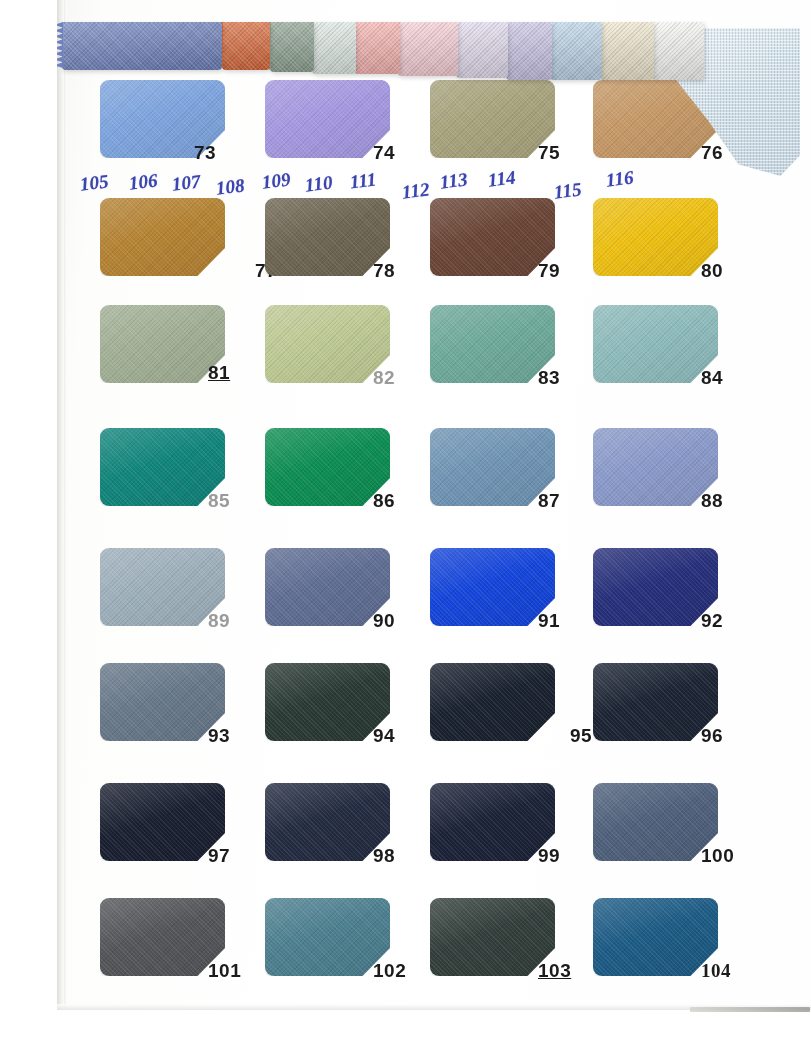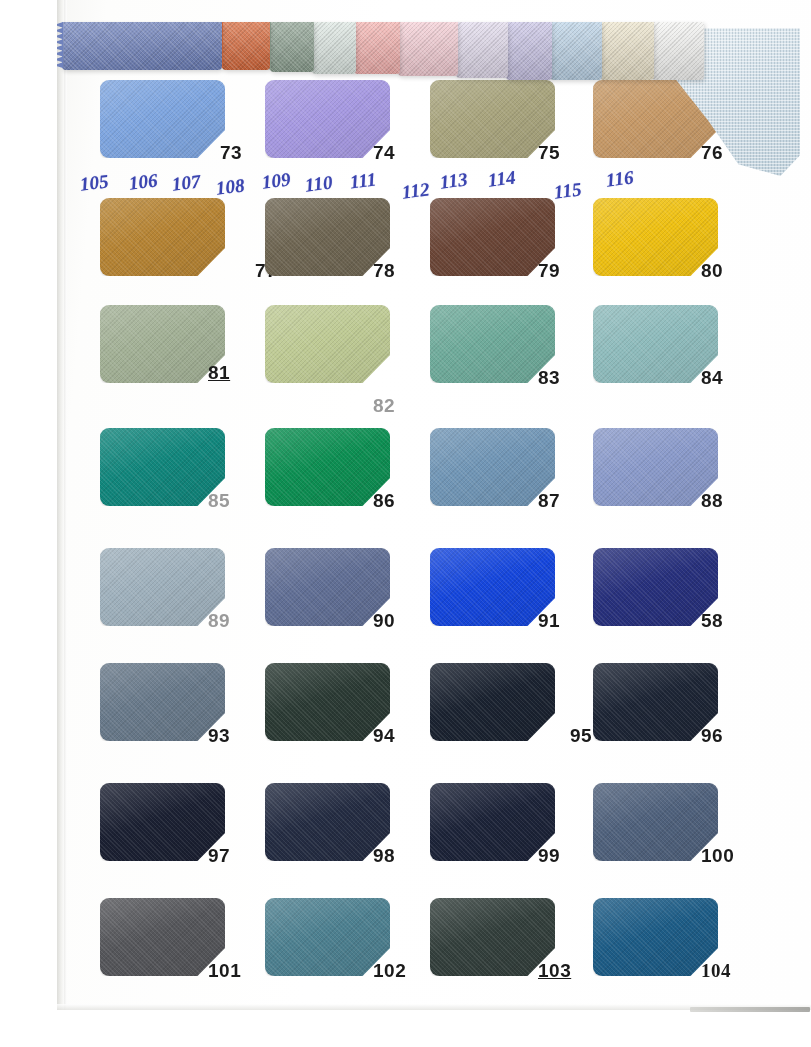--- a/index.html
+++ b/index.html
@@ -99,21 +99,21 @@
       <div class="strip" style="left: 595px; top: 4px; width: 52px; height: 58px; z-index: 10; background: repeating-linear-gradient(45deg, rgba(255, 255, 255, 0.14) 0px, rgba(255, 255, 255, 0.14) 1px, transparent 1px, transparent 3px), repeating-linear-gradient(-45deg, rgba(0, 0, 0, 0.1) 0px, rgba(0, 0, 0, 0.1) 1px, transparent 1px, transparent 3px), linear-gradient(175deg, rgba(255, 255, 255, 0.25), rgba(0, 0, 0, 0.16)) rgb(246, 246, 244); border-radius: 0px 0px 4px 4px; box-shadow: rgba(0, 0, 0, 0.16) 1px 2px 4px;">
         <div class="zz" style="left: -8px; background: rgb(246, 246, 244); clip-path: polygon(100% 0px, 0px 6%, 100% 12%, 0px 18%, 100% 24%, 0px 30%, 100% 36%, 0px 42%, 100% 48%, 0px 54%, 100% 60%, 0px 66%, 100% 72%, 0px 78%, 100% 84%, 0px 90%, 100% 96%, 100% 100%);"></div>
       </div>
     </div>
 
   <div id="swatch-layer">
       <div class="swatch" style="left: 100px; top: 80px; width: 125px; height: 78px; background: rgb(127, 166, 224);">
         <div class="tex"></div>
         <div class="shine"></div>
       </div>
-      <div class="snum" style="left: 220px; top: 142px;">73</div>
+      <div class="snum" style="left: 194px; top: 142px;">73</div>
       <div class="swatch" style="left: 265px; top: 80px; width: 125px; height: 78px; background: rgb(167, 154, 226);">
         <div class="tex"></div>
         <div class="shine"></div>
       </div>
       <div class="snum" style="left: 373px; top: 142px;">74</div>
       <div class="swatch" style="left: 430px; top: 80px; width: 125px; height: 78px; background: rgb(169, 165, 126);">
         <div class="tex"></div>
         <div class="shine"></div>
       </div>
       <div class="snum" style="left: 538px; top: 142px;">75</div>
@@ -144,21 +144,21 @@
       <div class="snum" style="left: 701px; top: 260px;">80</div>
       <div class="swatch" style="left: 100px; top: 305px; width: 125px; height: 78px; background: rgb(163, 177, 150);">
         <div class="tex"></div>
         <div class="shine"></div>
       </div>
       <div class="snum" style="left: 208px; top: 362px; text-decoration: underline;">81</div>
       <div class="swatch" style="left: 265px; top: 305px; width: 125px; height: 78px; background: rgb(191, 203, 149);">
         <div class="tex"></div>
         <div class="shine"></div>
       </div>
-      <div class="snum" style="left: 373px; top: 367px; color: rgb(154, 154, 154); margin-top: 28px;">82</div>
+      <div class="snum" style="left: 373px; top: 367px; color: rgb(154, 154, 154);">82</div>
       <div class="swatch" style="left: 430px; top: 305px; width: 125px; height: 78px; background: rgb(111, 171, 155);">
         <div class="tex"></div>
         <div class="shine"></div>
       </div>
       <div class="snum" style="left: 538px; top: 367px;">83</div>
       <div class="swatch" style="left: 593px; top: 305px; width: 125px; height: 78px; background: rgb(143, 188, 189);">
         <div class="tex"></div>
         <div class="shine"></div>
       </div>
       <div class="snum" style="left: 701px; top: 367px;">84</div>
@@ -194,21 +194,21 @@
       <div class="snum" style="left: 373px; top: 610px;">90</div>
       <div class="swatch" style="left: 430px; top: 548px; width: 125px; height: 78px; background: rgb(21, 70, 220);">
         <div class="tex"></div>
         <div class="shine"></div>
       </div>
       <div class="snum" style="left: 538px; top: 610px;">91</div>
       <div class="swatch" style="left: 593px; top: 548px; width: 125px; height: 78px; background: rgb(39, 48, 124);">
         <div class="tex"></div>
         <div class="shine"></div>
       </div>
-      <div class="snum" style="left: 701px; top: 610px;">58</div>
+      <div class="snum" style="left: 701px; top: 610px;">92</div>
       <div class="swatch" style="left: 100px; top: 663px; width: 125px; height: 78px; background: rgb(104, 121, 138);">
         <div class="tex"></div>
         <div class="shine"></div>
       </div>
       <div class="snum" style="left: 208px; top: 725px;">93</div>
       <div class="swatch" style="left: 265px; top: 663px; width: 125px; height: 78px; background: rgb(43, 58, 52);">
         <div class="tex"></div>
         <div class="shine"></div>
       </div>
       <div class="snum" style="left: 373px; top: 725px; text-align: right;">94</div>

